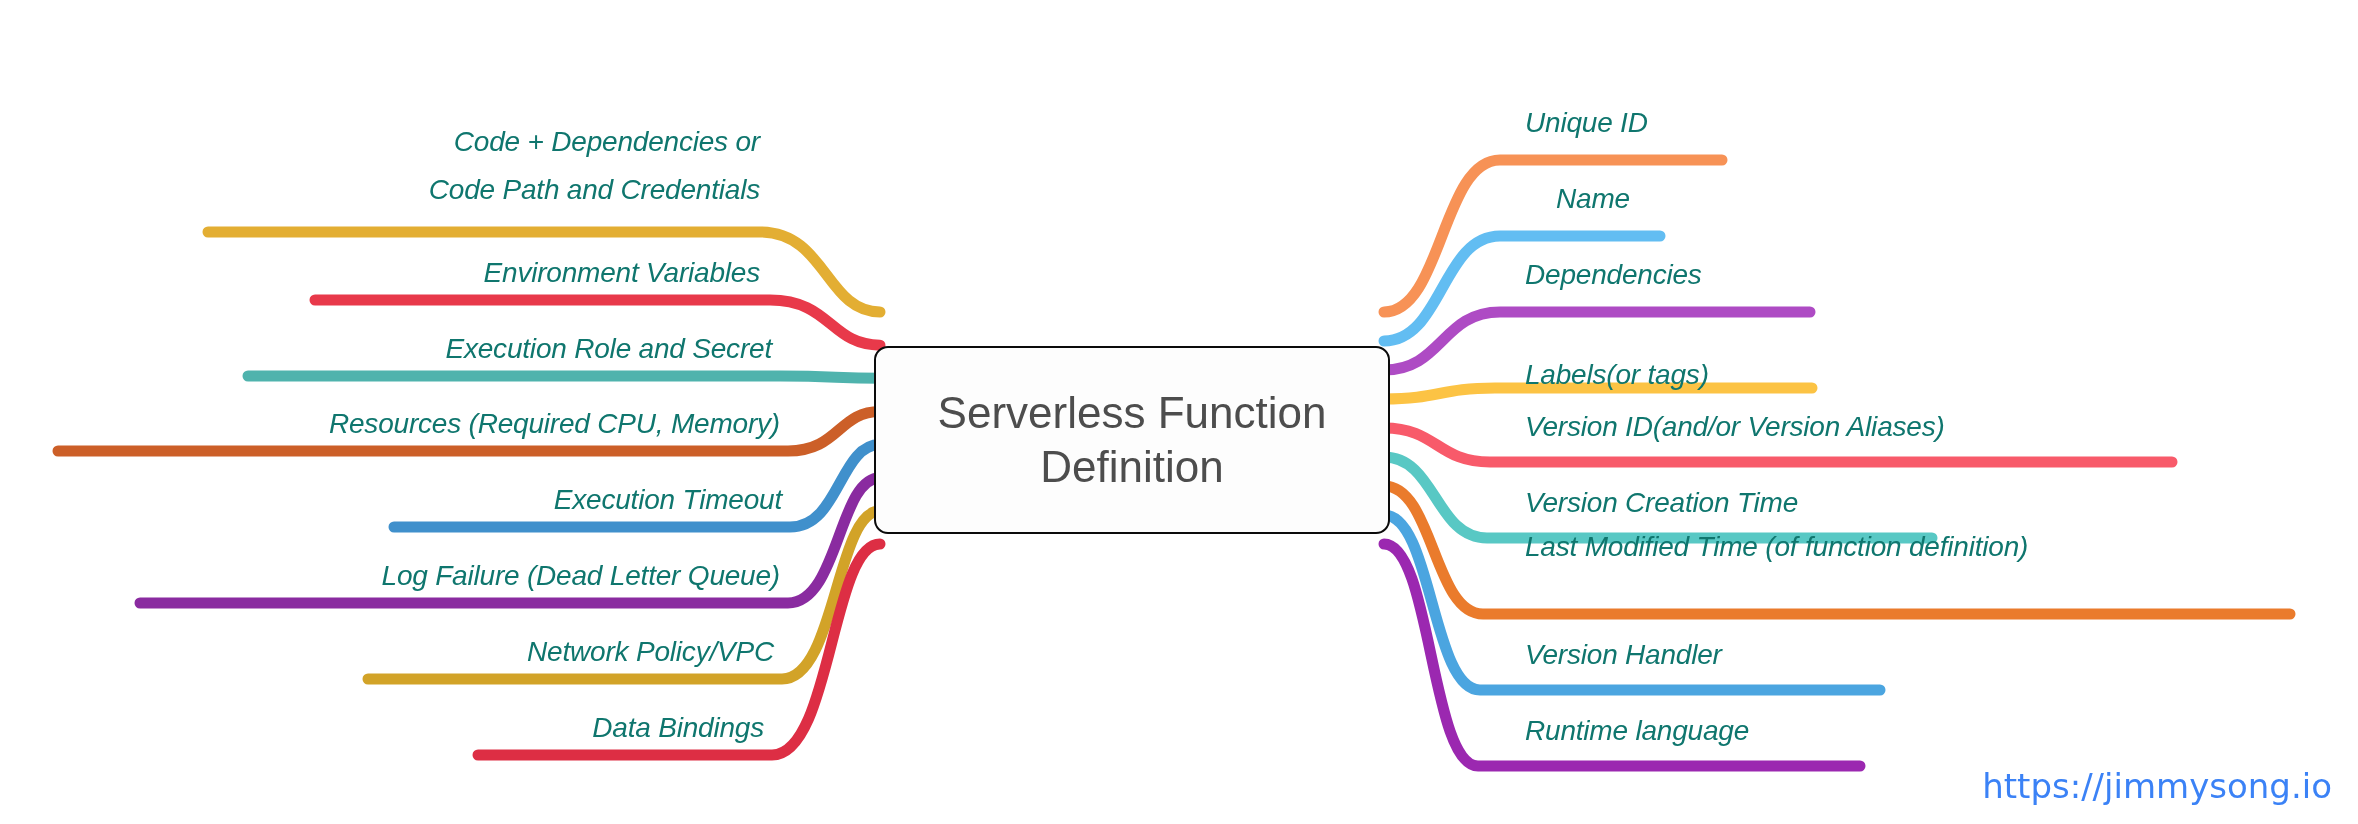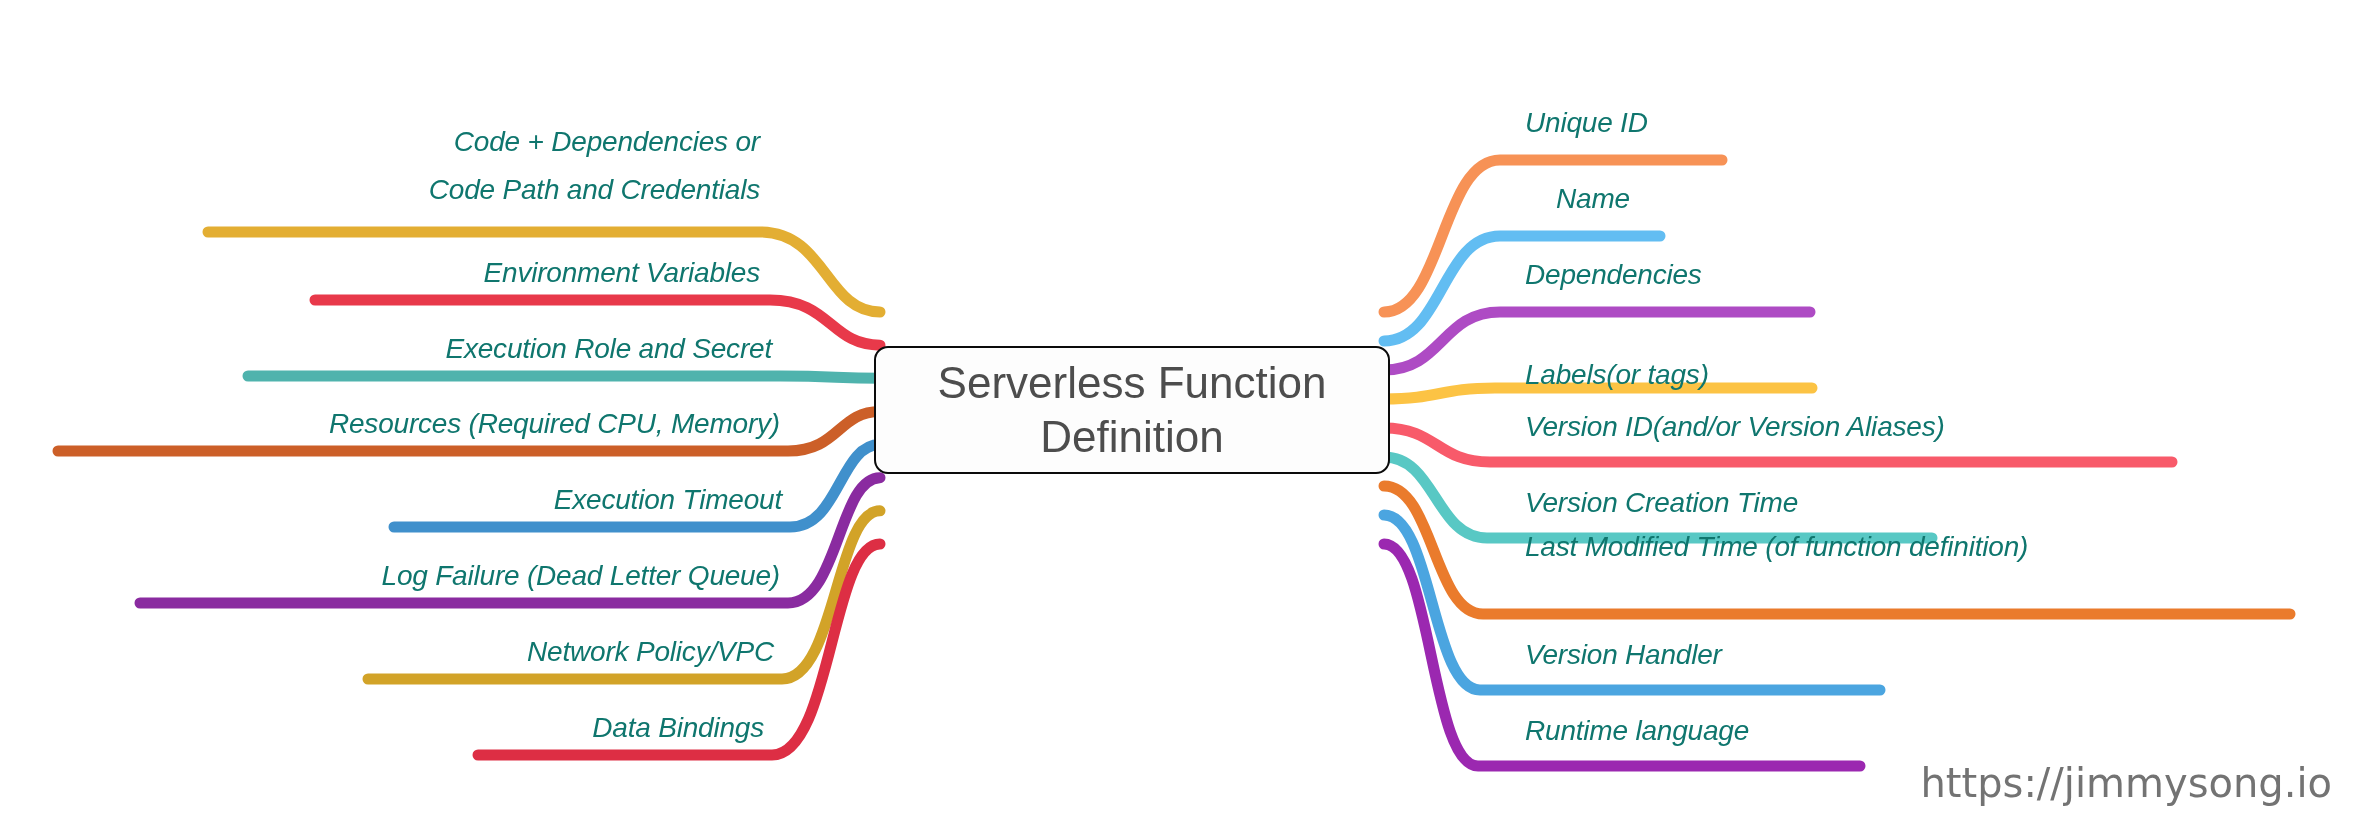--- a/index.html
+++ b/index.html
@@ -22,40 +22,40 @@
     letter-spacing:-0.2px;
     font-style:italic;
   }
   .node-label.left{text-align:right;}
   .node-label.right{text-align:left;}
   .node-label.two-line{line-height:48px;white-space:pre-line;}
 
   #central-node{
     position:absolute;
     left:874px;top:346px;
-    width:516px;height:128px;
+    width:516px;height:188px;
     box-sizing:border-box;
     background:#fdfdfd;
     border:2.5px solid #0b0b0b;
     border-radius:14px;
     display:flex;align-items:center;justify-content:center;
     z-index:5;
   }
   #central-node-text{
     color:#4d4d4d;
     font-size:44px;
     line-height:54px;
     text-align:center;
     white-space:pre-line;
   }
   #watermark{
     position:absolute;
     right:26px;bottom:18px;
-    color:#737373;
-    font-size:40px;
+    color:#3b82f6;
+    font-size:34px;
     font-family:"DejaVu Sans",sans-serif;
     white-space:nowrap;
   }
 </style>
 </head>
 <body>
 
 <div id="mindmap-root">
 
   <svg id="branch-canvas" viewBox="0 0 2358 824">

